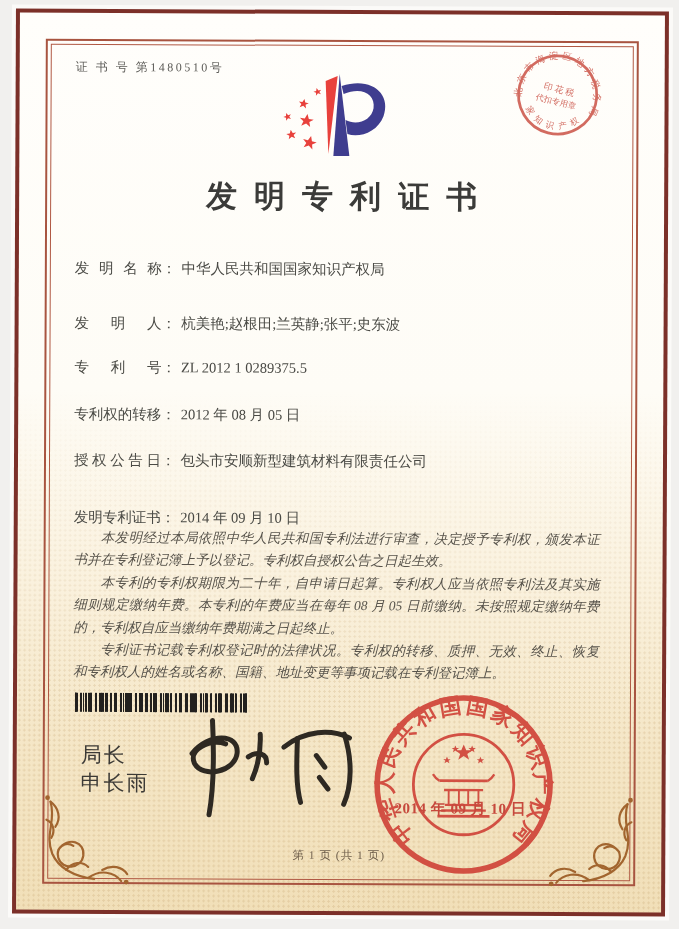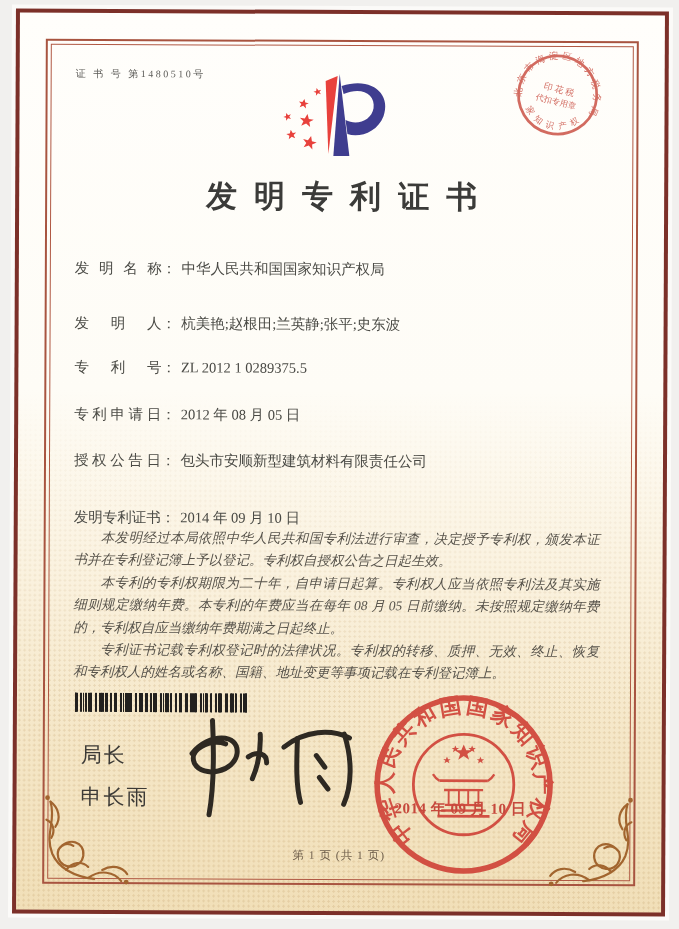--- a/index.html
+++ b/index.html
@@ -11,40 +11,40 @@
          background:linear-gradient(180deg,#fffefb 0%,#fefcf6 42%,#faf1dd 64%,#f5e7c8 80%,#f1dfb8 100%);}
   .sheet::before{content:"";position:absolute;inset:0;pointer-events:none;
          background-image:radial-gradient(rgba(186,146,88,.38) 1px,transparent 1.3px);
          background-size:5px 5px;opacity:.55;
          -webkit-mask-image:linear-gradient(180deg,transparent 42%,#000 78%);
          mask-image:linear-gradient(180deg,transparent 42%,#000 78%);}
   .frame{position:absolute;inset:26px;border:2px solid #a85440;z-index:1;}
   .frame::after{content:"";position:absolute;inset:3px;border:1px solid #b05843;}
   .content{position:absolute;inset:0;z-index:2;}
 
-  .cert-no{position:absolute;left:56px;top:54px;font-size:10px;letter-spacing:2.5px;color:#5c5b57;}
+  .cert-no{position:absolute;left:56px;top:46px;font-size:12px;letter-spacing:2.5px;color:#5c5b57;}
   .logo{position:absolute;left:256px;top:58px;width:128px;height:102px;}
   .title{position:absolute;left:0;right:0;top:162px;text-align:center;font-size:31px;font-weight:bold;
          color:#3b3b39;letter-spacing:.55em;text-indent:.55em;}
 
   .frow{position:absolute;left:56px;right:58px;font-size:14.5px;color:#4a4a45;white-space:nowrap;}
   .flabel{display:inline-block;width:6em;text-align:justify;text-align-last:justify;vertical-align:bottom;}
   .fcolon{margin-right:.35em;}
   .paras{position:absolute;left:56px;top:514px;width:526px;font-size:13.5px;line-height:22.4px;
          color:#57534b;text-align:justify;font-style:italic;}
   .paras p{margin:0;text-indent:2em;}
 
   .barcode{position:absolute;left:58px;top:680px;width:174px;height:19px;
      background:
        repeating-linear-gradient(90deg,#22201e 0 2px,transparent 2px 5px),
        repeating-linear-gradient(90deg,#22201e 0 1px,transparent 1px 8px),
        repeating-linear-gradient(90deg,#22201e 0 3px,transparent 3px 13px);}
   .director{position:absolute;left:64px;top:728px;font-family:"Liberation Sans","DejaVu Sans",sans-serif;
             font-size:21px;color:#3c3a36;letter-spacing:2px;}
-  .director .name{margin-top:14px;}
+  .director .name{}
   .signature{position:absolute;left:148px;top:692px;width:214px;height:118px;}
 
   .seal{position:absolute;left:354px;top:677px;width:186px;height:186px;mix-blend-mode:multiply;opacity:.92;}
   .seal svg{width:100%;height:100%;}
   .seal-date{position:absolute;left:0;right:6px;top:108px;text-align:center;font-size:15px;font-weight:bold;
              color:#c23a30;letter-spacing:.5px;white-space:nowrap;}
   .stamp{position:absolute;left:490px;top:32px;width:96px;height:96px;transform:rotate(14deg);
          opacity:.82;mix-blend-mode:multiply;}
   .flourish{position:absolute;bottom:16px;width:120px;height:120px;z-index:3;}
   .flourish.bl{left:20px;}
@@ -86,21 +86,21 @@
         <div class="frow" style="top:246px">
           <span class="flabel">发明名称</span><span class="fcolon">：</span><span class="fvalue">中华人民共和国国家知识产权局</span>
         </div>
         <div class="frow" style="top:301px">
           <span class="flabel">发明人</span><span class="fcolon">：</span><span class="fvalue">杭美艳;赵根田;兰英静;张平;史东波</span>
         </div>
         <div class="frow" style="top:345px">
           <span class="flabel">专利号</span><span class="fcolon">：</span><span class="fvalue">ZL 2012 1 0289375.5</span>
         </div>
         <div class="frow" style="top:392px">
-          <span class="flabel">专利申请日</span><span class="fcolon">：</span><span class="fvalue">2012 年 08 月 05 日</span>
+          <span class="flabel">专利权的转移</span><span class="fcolon">：</span><span class="fvalue">2012 年 08 月 05 日</span>
         </div>
         <div class="frow" style="top:438px">
           <span class="flabel">授权公告日</span><span class="fcolon">：</span><span class="fvalue">包头市安顺新型建筑材料有限责任公司</span>
         </div>
         <div class="frow" style="top:495px">
           <span class="flabel">发明专利证书</span><span class="fcolon">：</span><span class="fvalue">2014 年 09 月 10 日</span>
         </div>
 
         <div class="paras">
           <p>本发明经过本局依照中华人民共和国专利法进行审查，决定授予专利权，颁发本证书并在专利登记簿上予以登记。专利权自授权公告之日起生效。</p>

